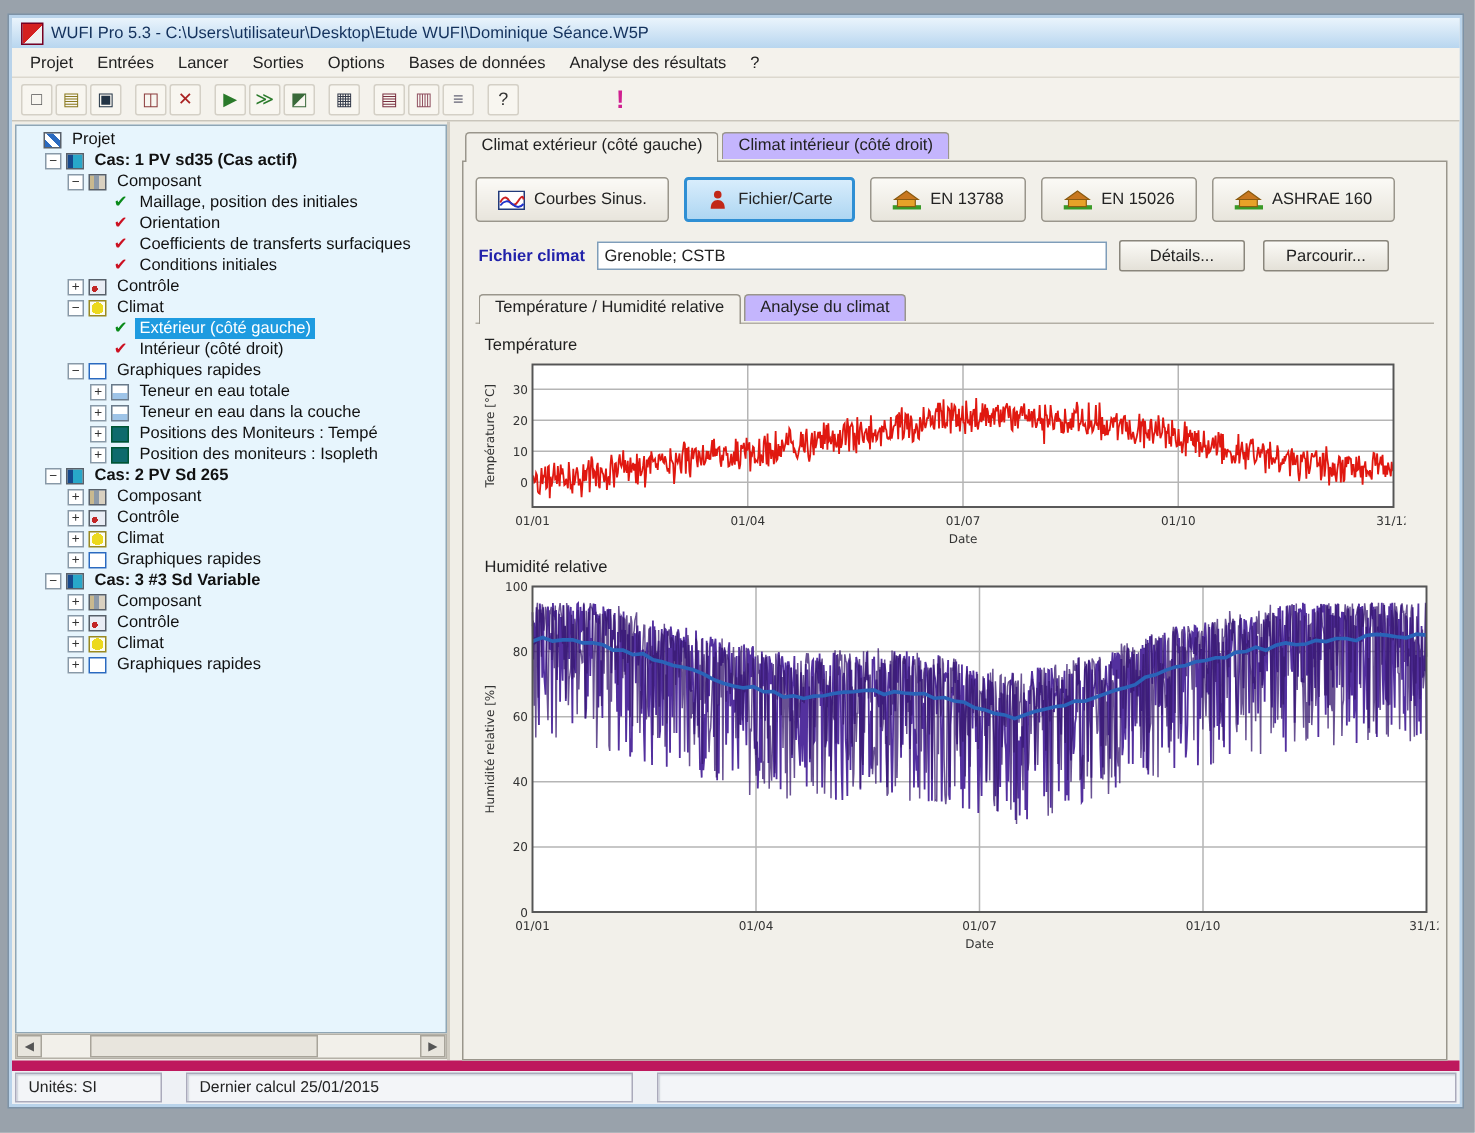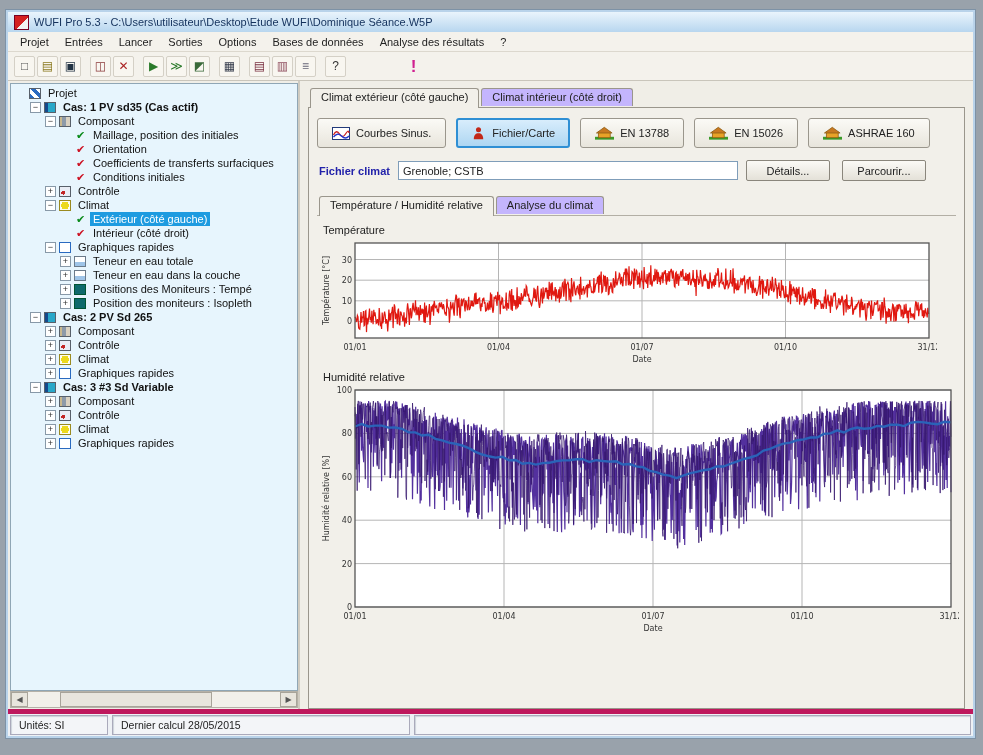--- a/index.html
+++ b/index.html
@@ -80,22 +80,22 @@
     font-size:11px;font-family:"Liberation Sans",sans-serif;padding:0 4px;color:#222;}
   .smallbtn{height:21px;min-width:84px;font-size:11px;color:#222;background:linear-gradient(#fbfaf6,#e4e1d8);
     border:1px solid #8a867c;border-radius:2px;cursor:default;}
   .smallbtn + .smallbtn{margin-left:4px;}
   
   .innerbox{border-top:1px solid #b3afa5;padding-top:6px;flex:1 1 auto;min-height:0;}
   .charts{margin-left:2px;}
   .chart-title{font-size:11px;color:#222;margin:2px 0 1px 4px;}
   svg text{font-family:"DejaVu Sans",sans-serif;}
   
-  .statusbar{height:20px;flex:0 0 auto;background:#eef1f5;border-top:5px solid #be185d;
-    display:flex;align-items:stretch;padding:1px 2px;gap:4px;}
+  .statusbar{height:20px;flex:0 0 auto;background:#eef1f5;border-top:7px solid #be185d;
+    display:flex;align-items:stretch;padding:1px 2px;gap:16px;}
   .scell{border:1px solid #aab;box-shadow:inset 1px 1px 1px #cdd3da;background:#f3f5f8;
     font-size:10.5px;color:#222;display:flex;align-items:center;padding:0 8px;}
   .scell.c1{width:80px;}
   .scell.c2{width:280px;}
   .scell.c3{flex:1;}
 </style>
 </head>
 <body>
 
 <div class="window">
@@ -396,17 +396,17 @@
                 </svg></div>
             </div>
         </div>
 
       </div>
     </div>
   </div>
 
   <div class="statusbar">
     <div class="scell c1">Unités: SI</div>
-    <div class="scell c2">Dernier calcul 28/05/2015</div>
+    <div class="scell c2">Dernier calcul 25/01/2015</div>
     <div class="scell c3"></div>
   </div>
 
 </div>
 
 </body></html>

